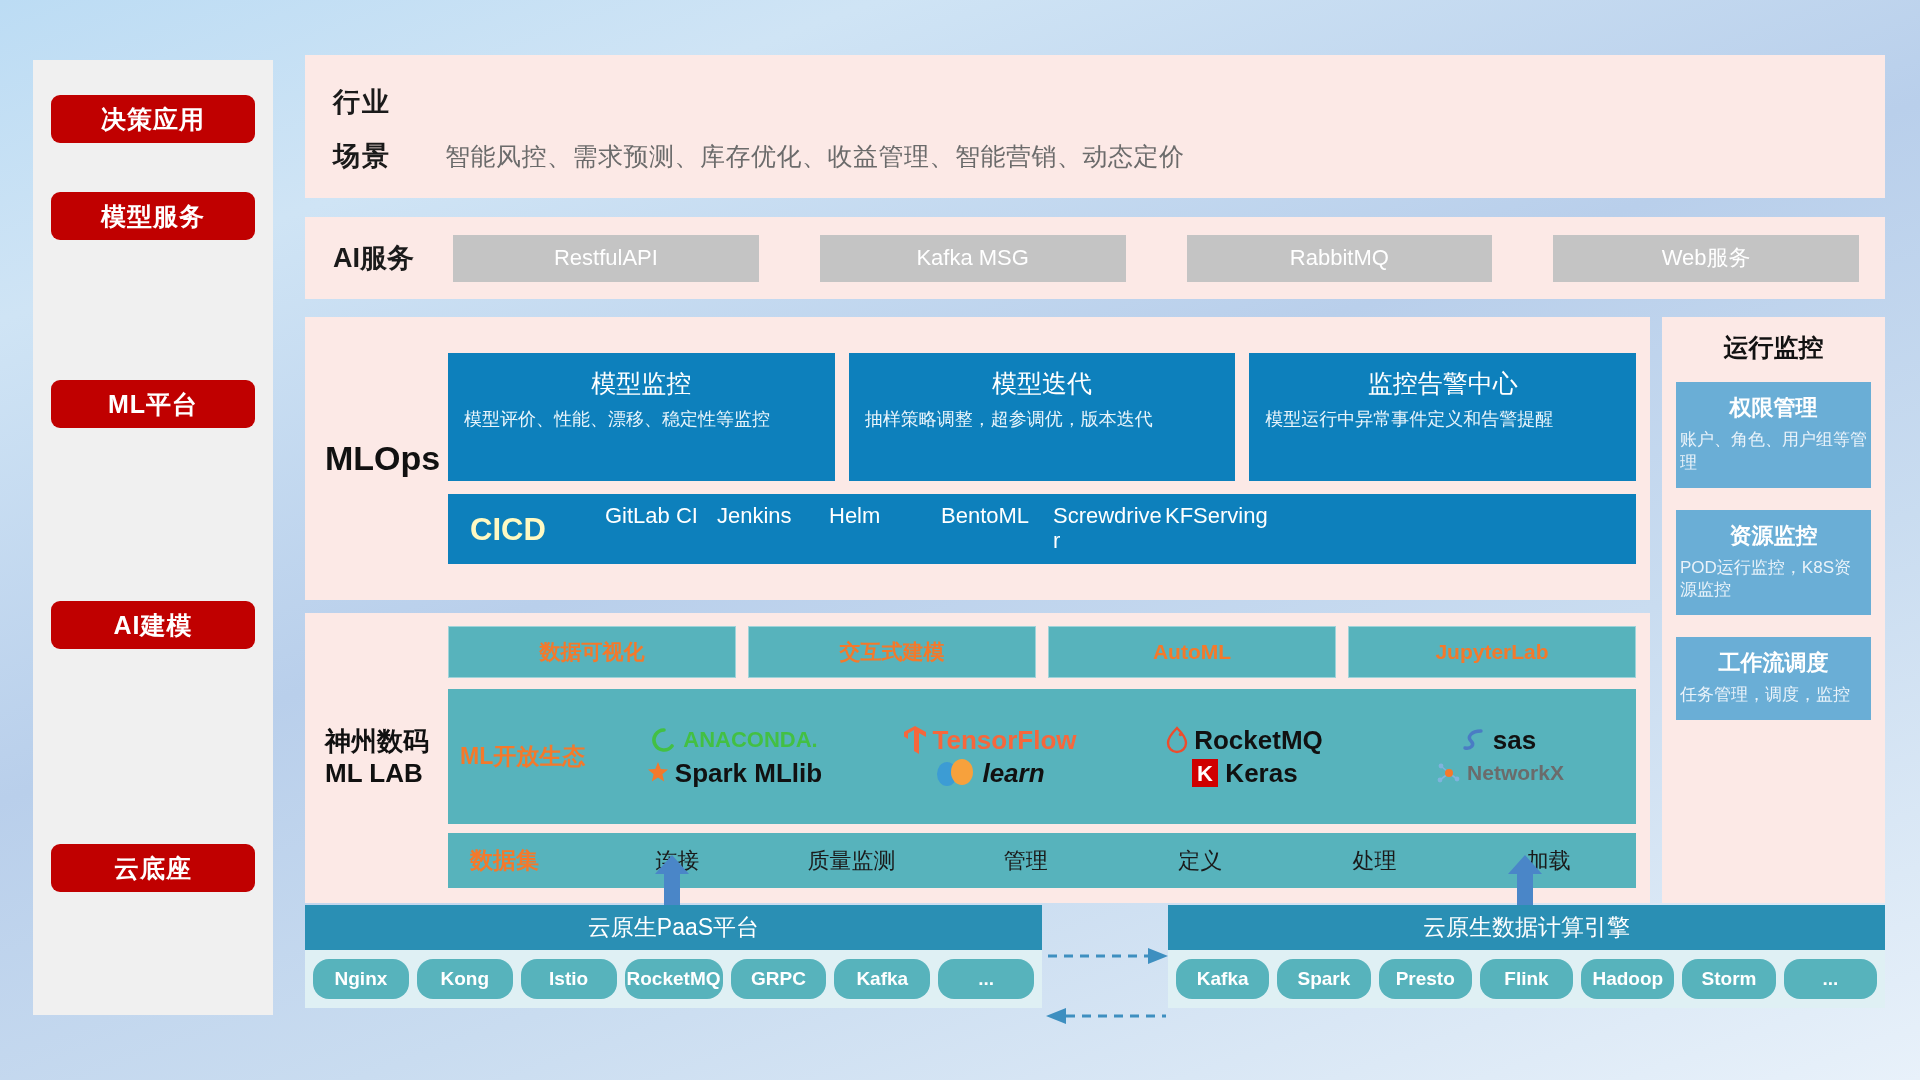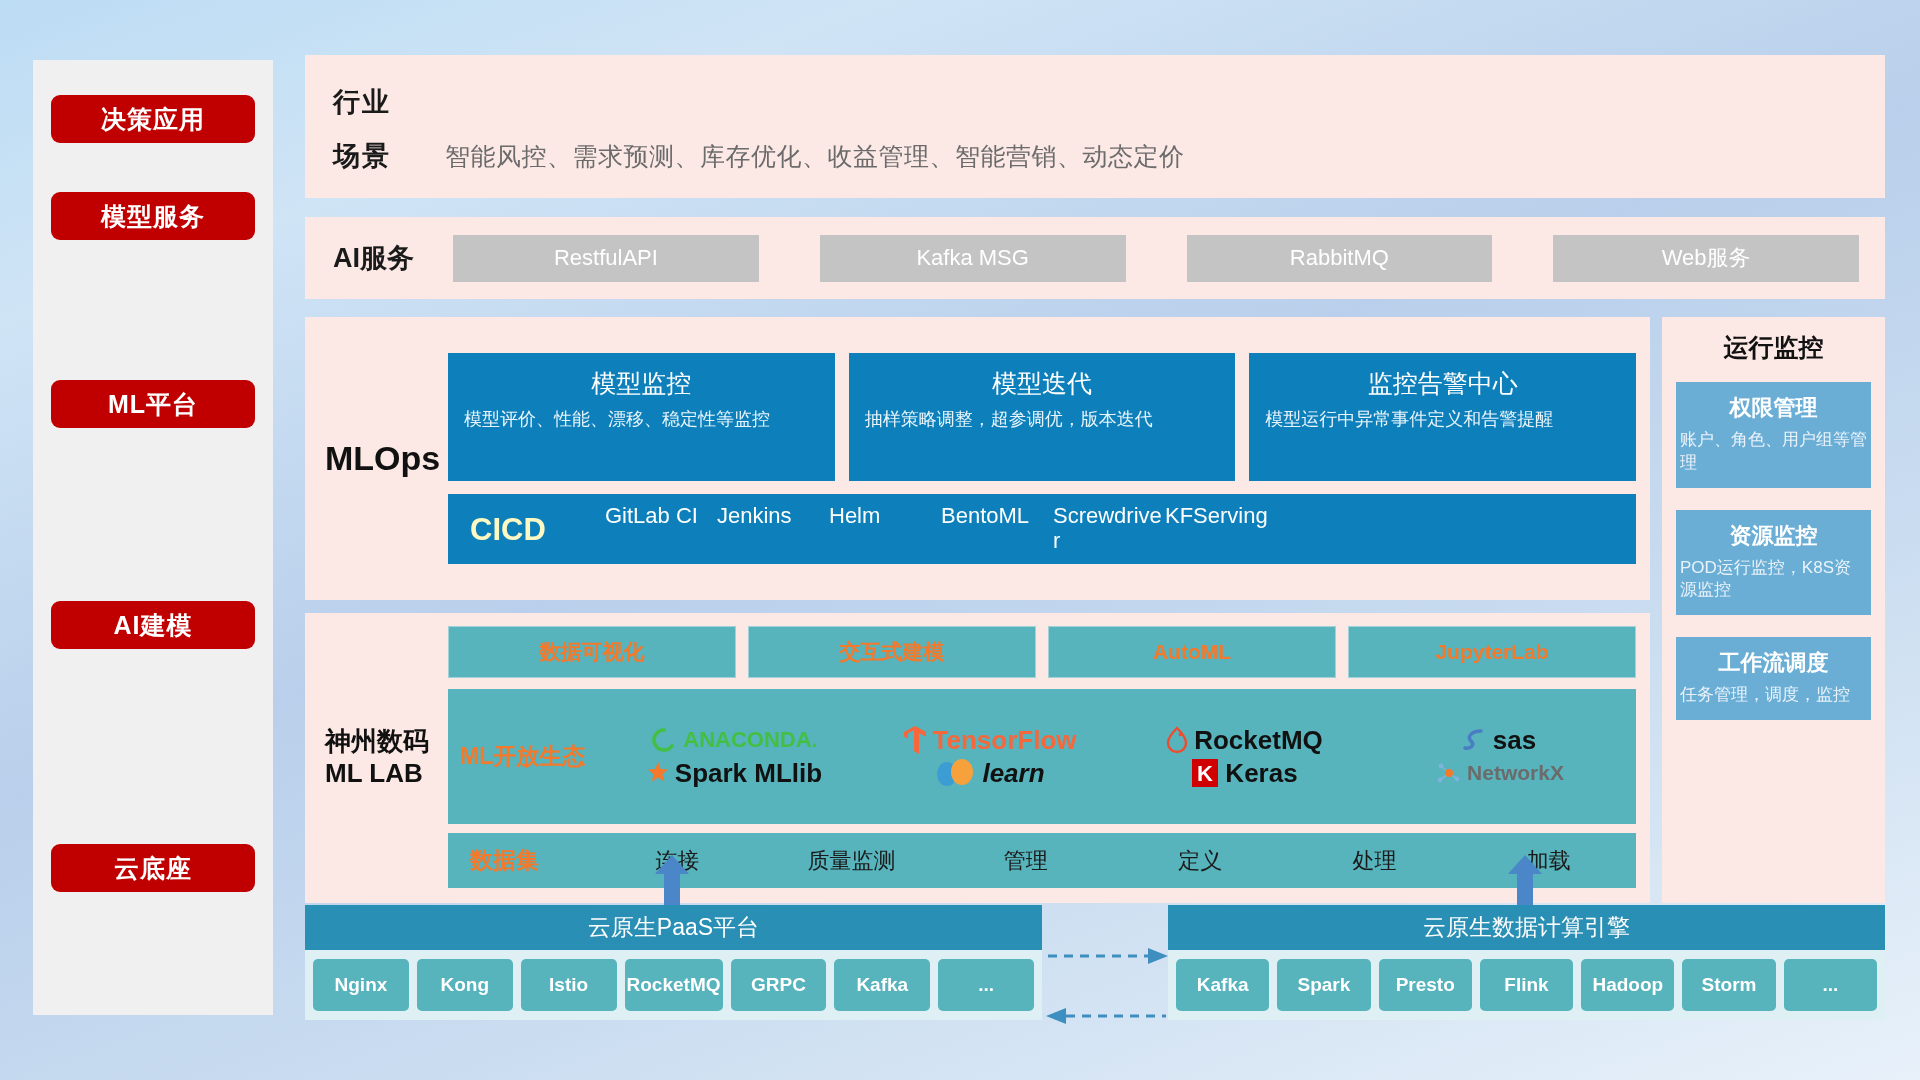--- a/index.html
+++ b/index.html
@@ -88,21 +88,21 @@
   .mon-card h4 { color: #fff; font-size: 22px; font-weight: bold; text-align: center; margin-bottom: 6px; }
   .mon-card p { color: #eaf3fa; font-size: 17px; line-height: 1.34; }
 
   
   .cloud-block { position: absolute; top: 905px; }
   #cloud-left { left: 305px; width: 737px; }
   #cloud-right { left: 1168px; width: 717px; }
   .cloud-head { height: 45px; background: #2a8fb4; color: #fff; font-size: 23px;
                 display: flex; align-items: center; justify-content: center; }
   .cloud-body { background: #dff0f4; padding: 9px 8px; display: flex; gap: 8px; }
-  .chip { flex: 1; height: 52px; background: #57b3bc; border-radius: 5px; color: #fff;
+  .chip { flex: 1; height: 40px; background: #57b3bc; border-radius: 16px; color: #fff;
           font-size: 19px; font-weight: bold; display: flex; align-items: center;
           justify-content: center; text-align: center; line-height: 1.05; padding: 0 2px; }
   .up-arrow { position: absolute; top: 855px; width: 34px; height: 52px; }
 
   .dashed-arrows { position: absolute; left: 1040px; top: 940px; width: 132px; height: 92px; }
 </style>
 </head>
 <body>
 
 <div id="left-rail">

